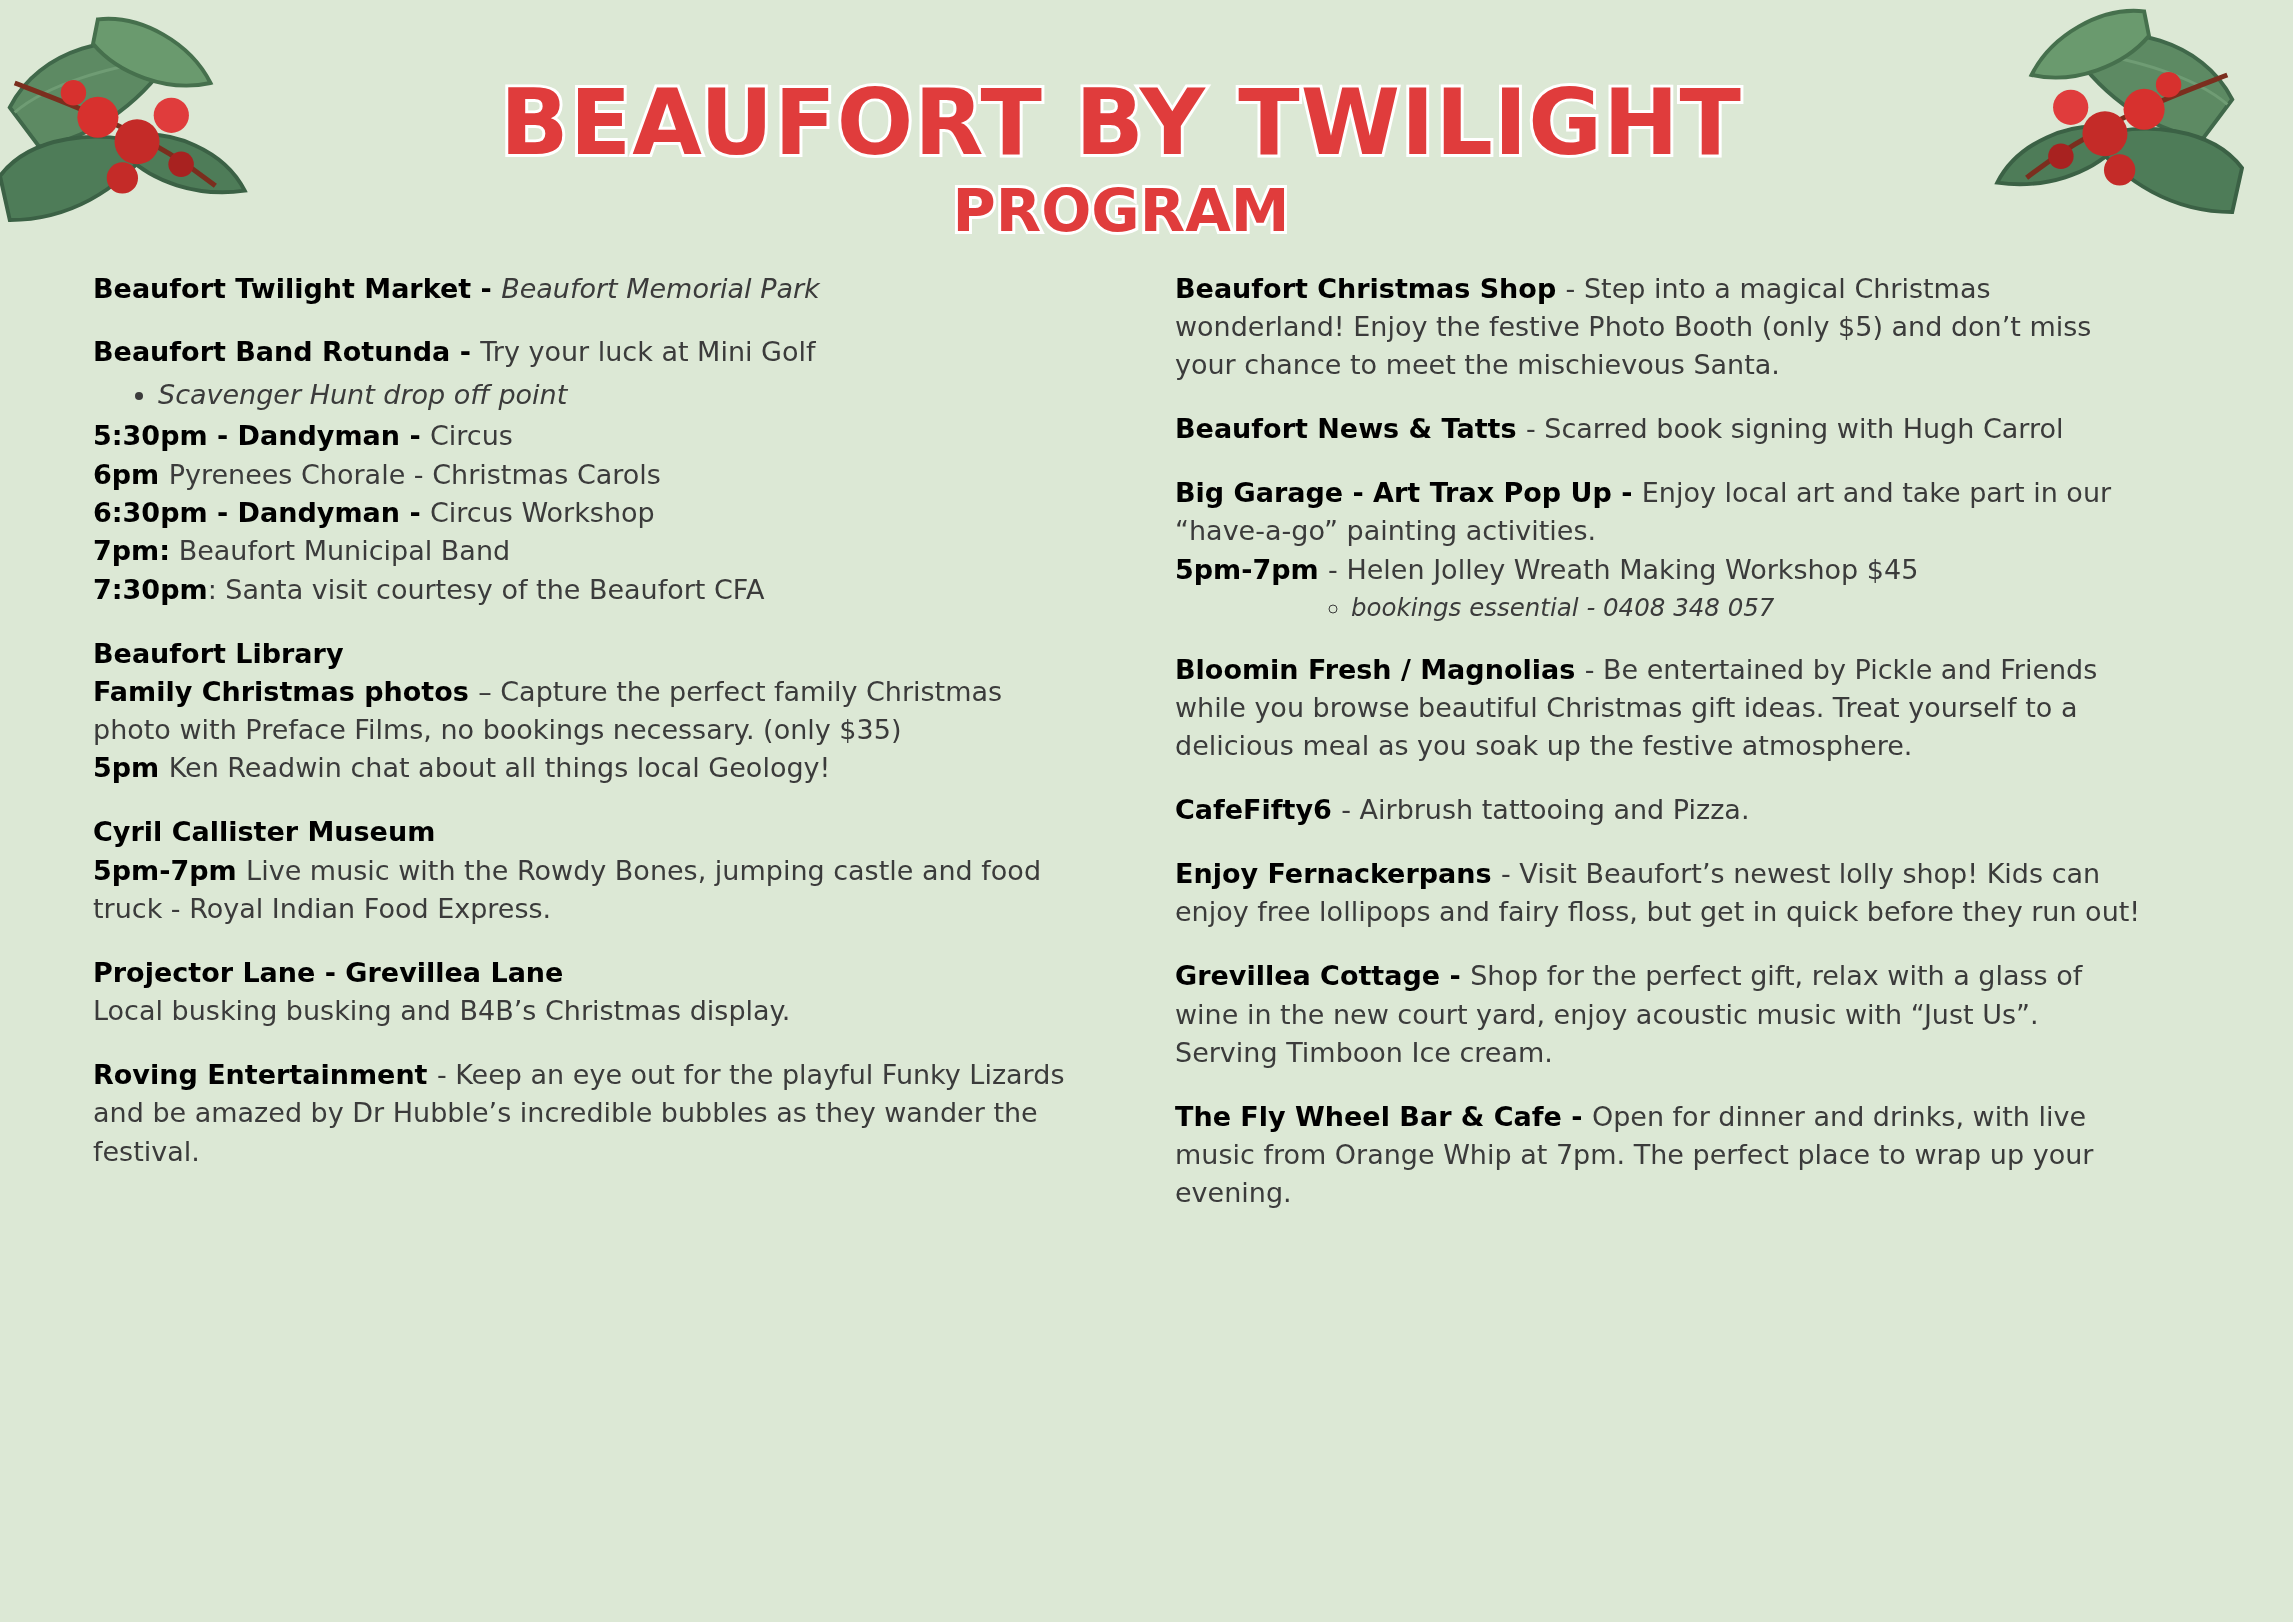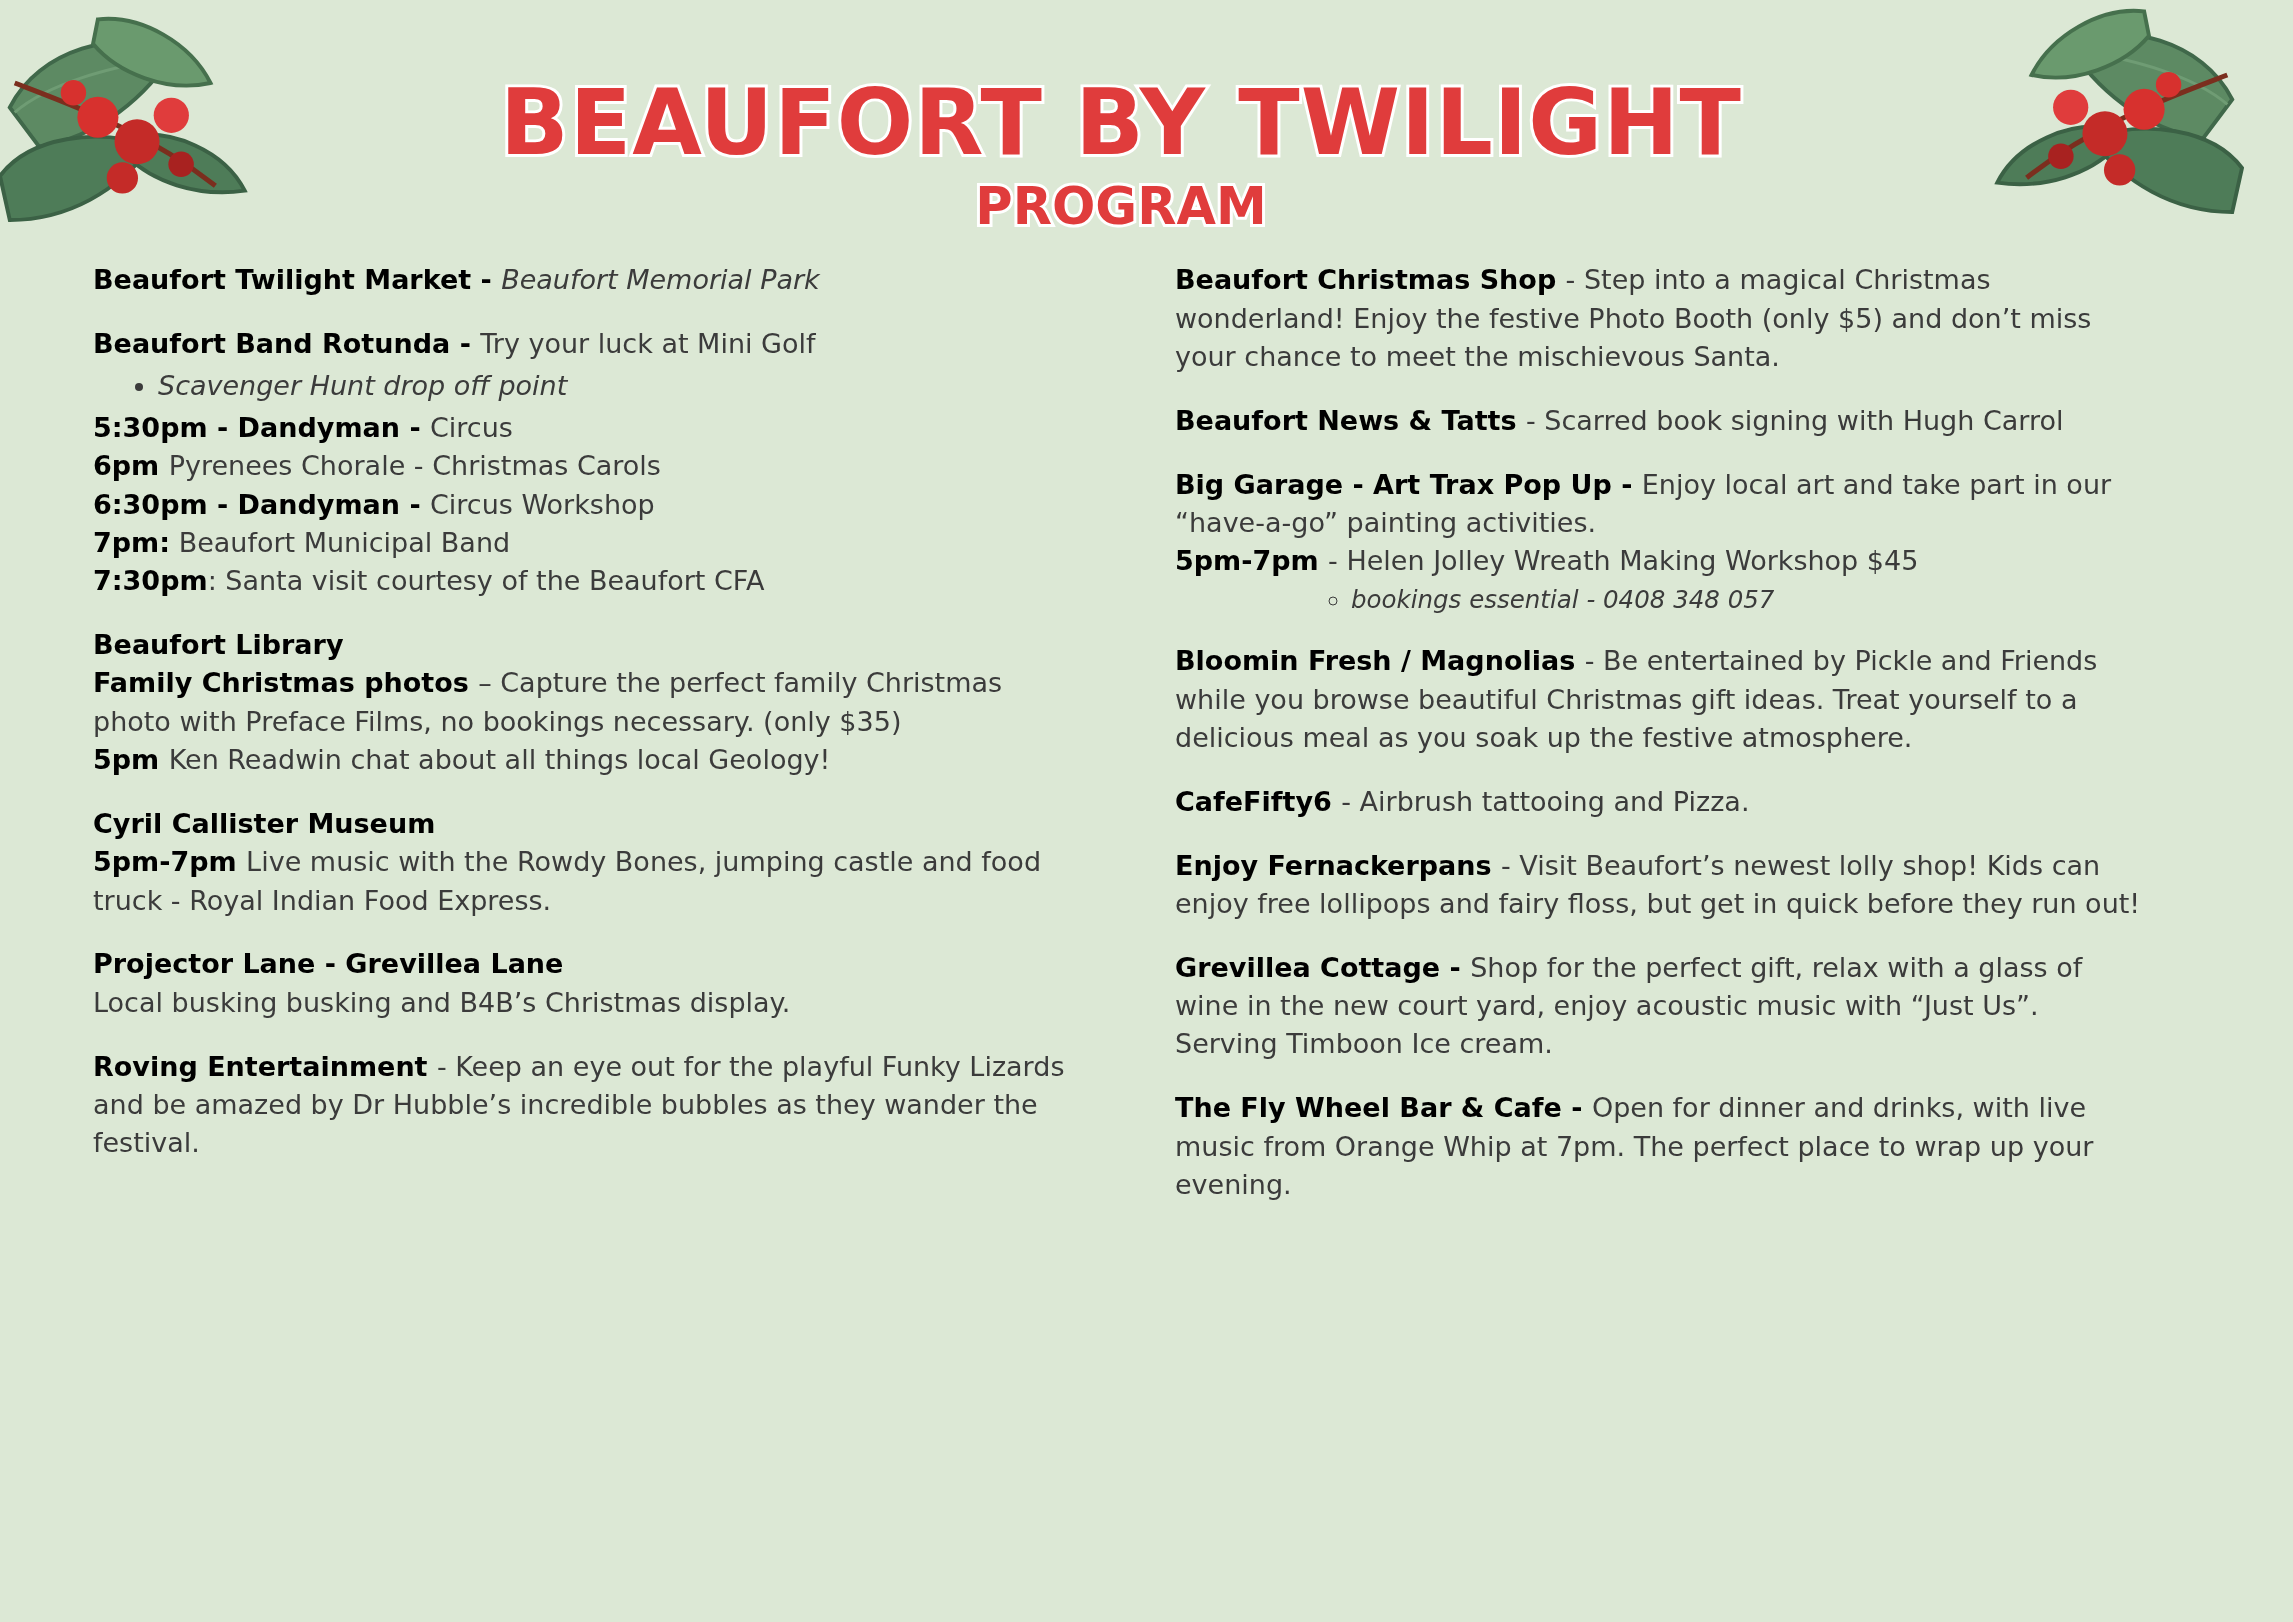--- a/index.html
+++ b/index.html
@@ -35,21 +35,21 @@
     letter-spacing: 1px;
     color: #e03c3c;
     -webkit-text-stroke: 5.9px #ffffff;
     paint-order: stroke fill;
     margin: 0;
     line-height: 1.05;
   }
   .subtitle {
     font-family: "DejaVu Sans", sans-serif;
     font-weight: bold;
-    font-size: 51px;
+    font-size: 59px;
     color: #e03c3c;
     -webkit-text-stroke: 5.9px #ffffff;
     paint-order: stroke fill;
     margin: 9.8px 0 0 0;
     line-height: 1.05;
   }
 
   
   .holly {
     position: absolute;

